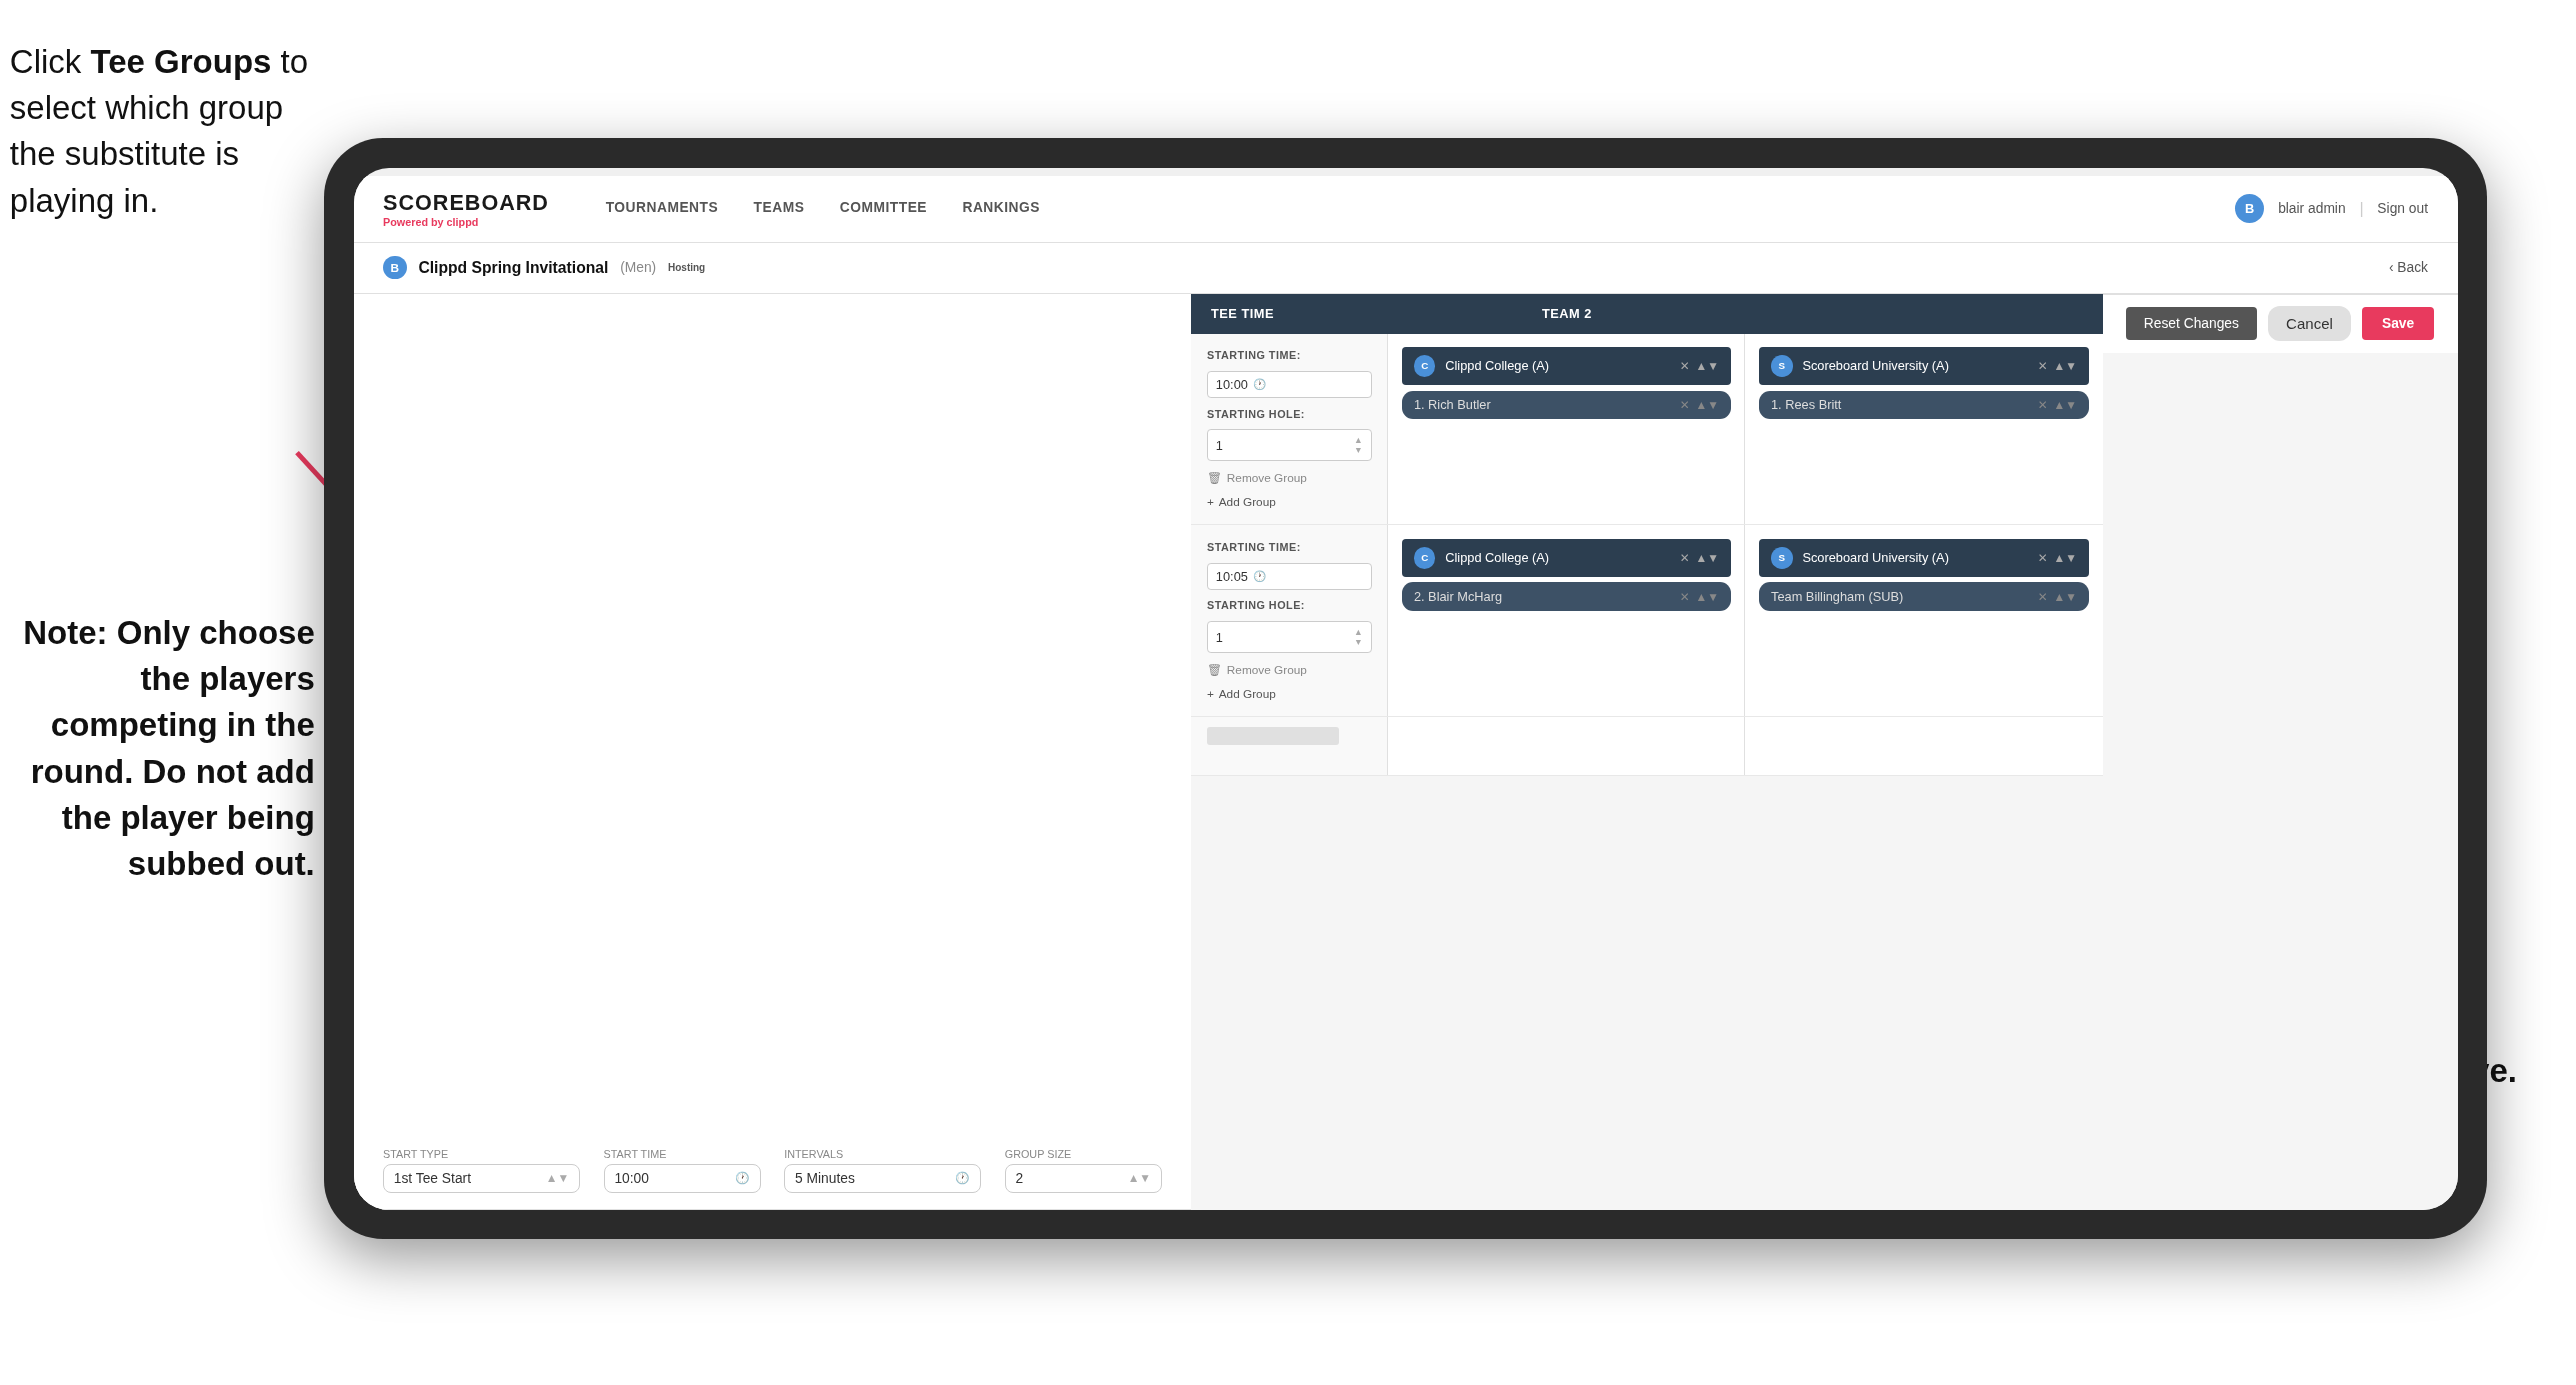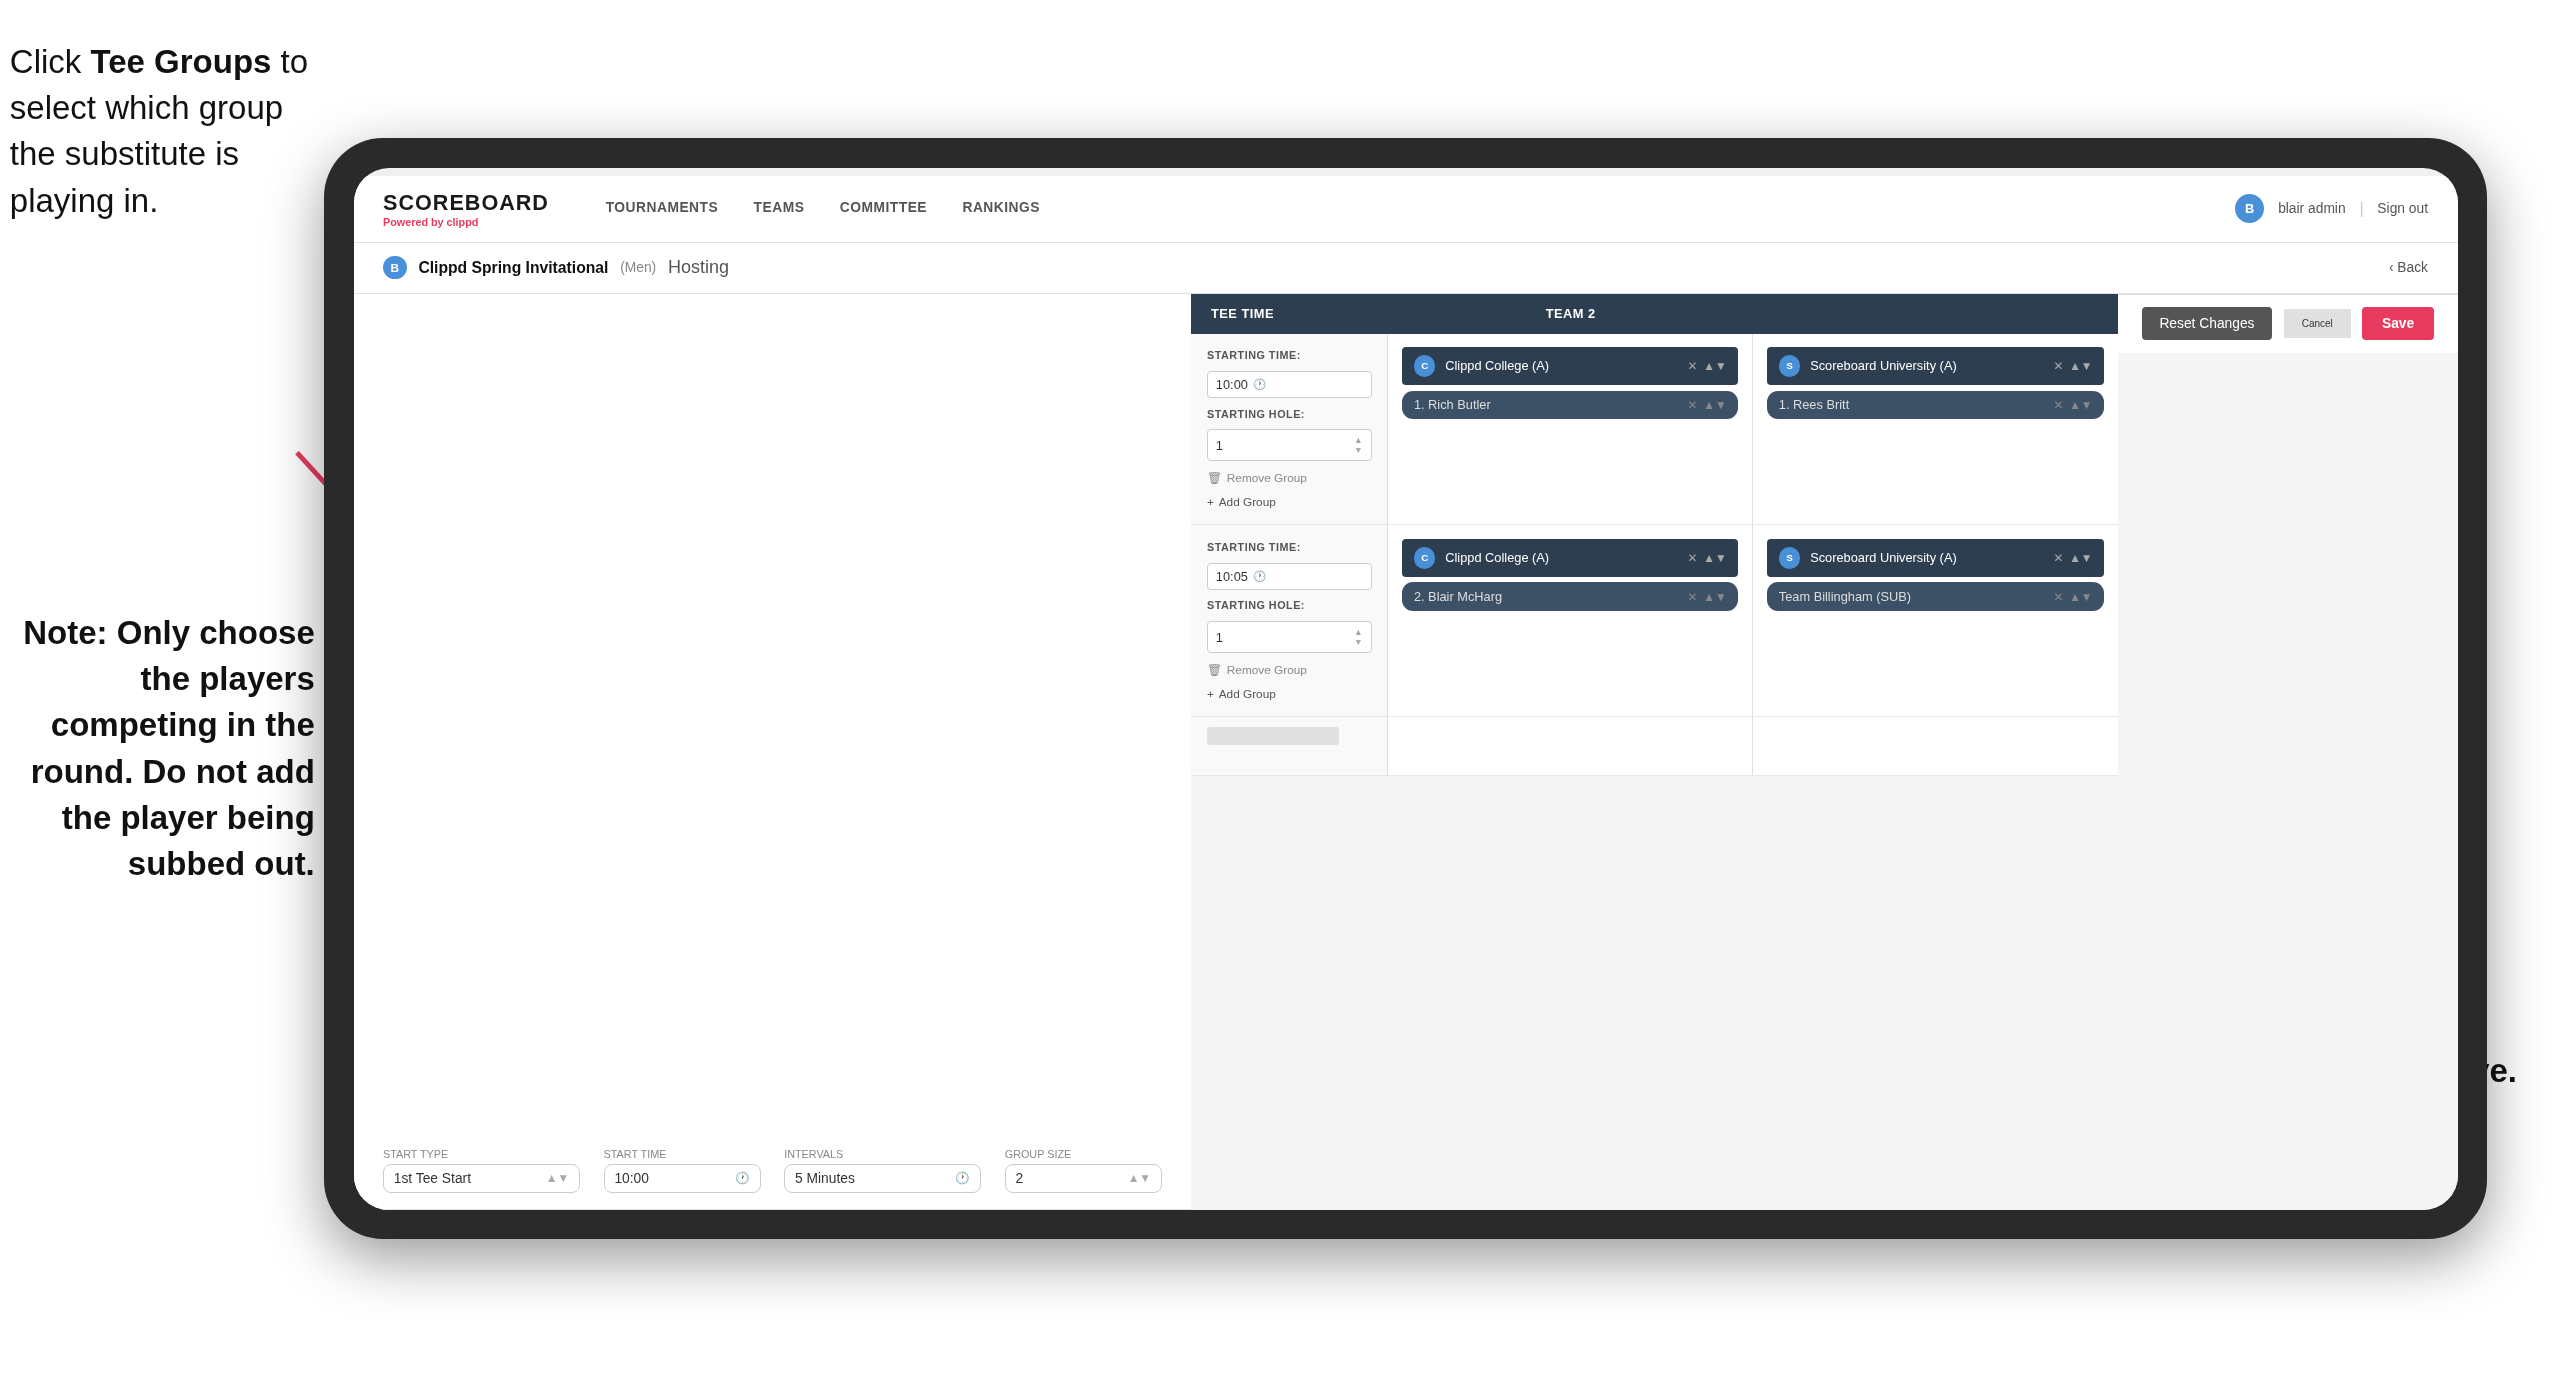--- a/index.html
+++ b/index.html
@@ -180,23 +180,23 @@
     .sub-header-title {
       font-size: 15.7px;
       font-weight: 600;
       color: #111;
     }
     .sub-header-tag {
       font-size: 13.8px;
       color: #888;
     }
     .sub-header-hosting {
-      font-size: 18px;
+      font-size: 10px;
       color: #555;
-      font-weight: 400;
+      font-weight: 700;
       text-align: right;
     }
     .sub-header-back {
       font-size: 13.8px;
       color: #555;
       cursor: pointer;
     }
 
     
     .main-content {
@@ -430,23 +430,23 @@
       border-radius: 3.9px;
       padding: 8.8px 17.7px;
       font-size: 13.8px;
       font-weight: 500;
       cursor: pointer;
     }
     .btn-cancel {
       background: #e0e0e0;
       color: #333;
       border: none;
-      border-radius: 1px;
+      border-radius: 12px;
       padding: 8.8px 17.7px;
-      font-size: 10px;
+      font-size: 15px;
       cursor: pointer;
     }
     .btn-save {
       background: #e83a5e;
       color: #fff;
       border: none;
       border-radius: 3.9px;
       padding: 8.8px 19.7px;
       font-size: 13.8px;
       font-weight: 700;

